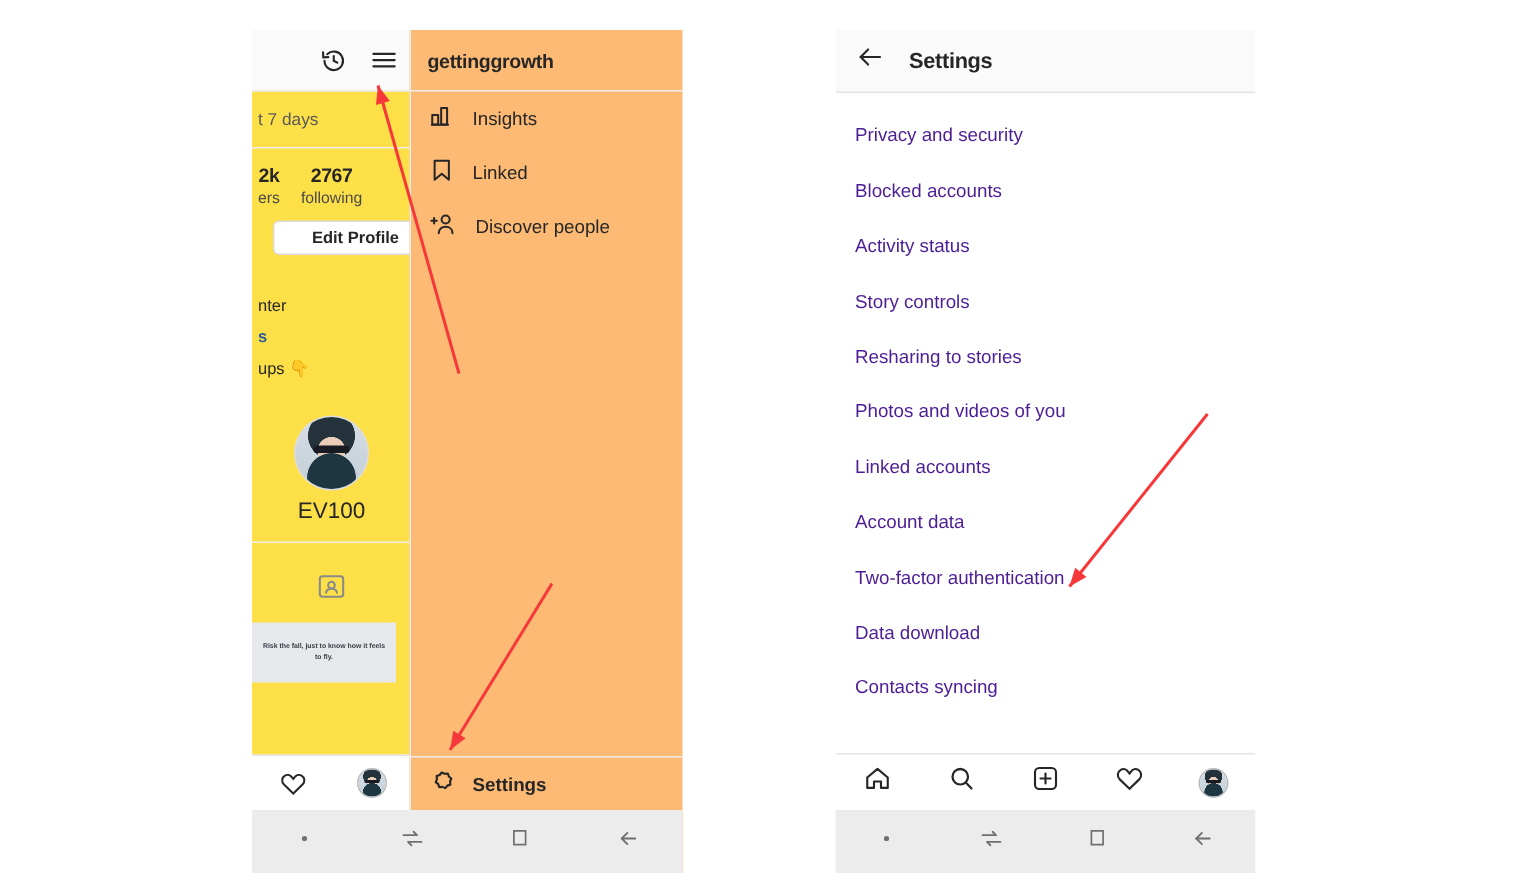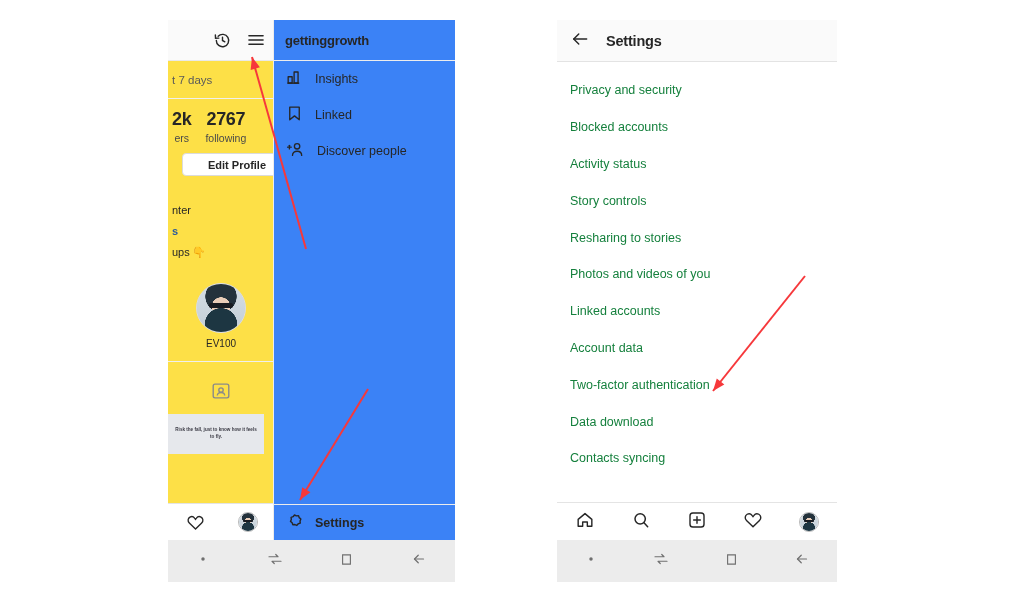--- a/index.html
+++ b/index.html
@@ -70,21 +70,21 @@
     font-size: 11.5px;
     color: #5a5a5a;
     box-sizing: border-box;
   }
   .stats {
     display: flex;
     gap: 14px;
     padding: 10px 0 0 4px;
   }
   .stat { text-align: center; }
-  .stat-num { font-size: 18px; font-weight: bold; letter-spacing: -0.3px; text-align: center; }
+  .stat-num { font-size: 13px; font-weight: bold; letter-spacing: -0.3px; text-align: center; }
   .stat-lbl { font-size: 10.5px; color: #4a4a4a; margin-top: 2px; }
   .edit-profile {
     margin: 9px 0 0 14px;
     width: 110px;
     height: 23px;
     border: 1px solid #dbdbdb;
     border-radius: 4px;
     display: flex;
     align-items: center;
     justify-content: center;
@@ -109,21 +109,21 @@
   .hl { text-align: center; width: 62px; }
   .hl-ring {
     width: 48px; height: 48px;
     border-radius: 50%;
     border: 1px solid #dedede;
     margin: 0 auto;
     overflow: hidden;
     background: #c9d3db;
     position: relative;
   }
-  .hl-name { font-size: 10px; margin-top: 5px; color: #262626; }
+  .hl-name { font-size: 15px; margin-top: 5px; color: #262626; }
   .profile-divider { margin-top: 12px; border-top: 1px solid #efefef; }
   .post-area { margin-top: 18px; }
   .post-icon {
     text-align: center;
   }
   .post-thumb {
     margin-top: 8px;
     width: 96px;
     height: 40px;
     background: #e6e8ec;
@@ -149,21 +149,21 @@
     justify-content: space-around;
     background: #fff;
   }
 
   
   .drawer {
     position: absolute;
     left: 105px; top: 0;
     width: 182px;
     height: 562px;
-    background: #3b82f6;
+    background: #fdba74;
     border-left: 1px solid #ececec;
   }
   .drawer-head {
     height: 41px;
     display: flex;
     align-items: center;
     padding-left: 11px;
     font-size: 13px;
     font-weight: bold;
     letter-spacing: -0.2px;
@@ -225,21 +225,21 @@
     font-weight: bold;
     letter-spacing: -0.2px;
   }
   .settings-list { padding-top: 10px; }
   .settings-item {
     height: 36.8px;
     display: flex;
     align-items: center;
     padding-left: 13px;
     font-size: 12.5px;
-    color: #15803d;
+    color: #4c1d95;
     box-sizing: border-box;
   }
   .ig-bottomnav {
     position: absolute;
     left: 0; bottom: 42px;
     width: 100%;
     height: 37px;
     border-top: 1px solid #e4e4e4;
     display: flex;
     align-items: center;

